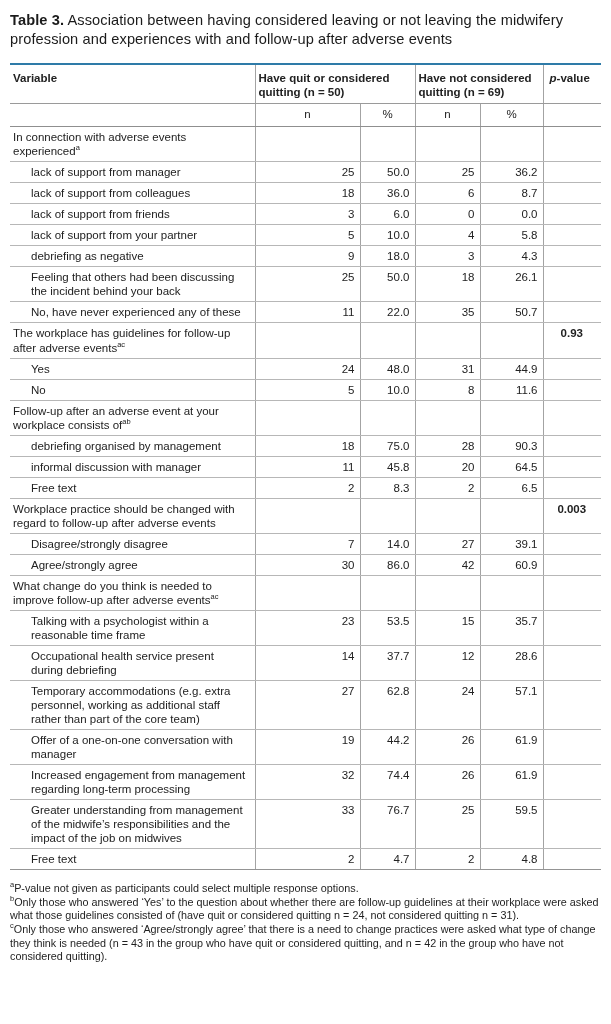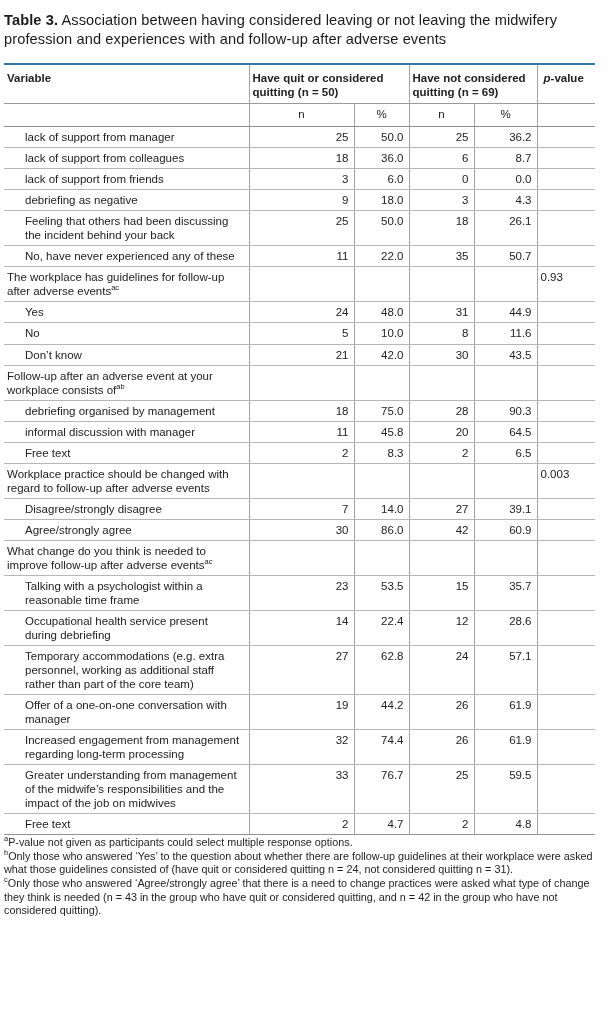--- a/index.html
+++ b/index.html
@@ -2,21 +2,21 @@
 <html style="--rule-top: #2e7ba8; --rule-bottom: #1d6db3;"><head>
 <meta charset="utf-8">
 <style>
   html, body { margin: 0; padding: 0; background: #ffffff; }
   body {
     width: 611px; min-height: 1024px;
     font-family: "Liberation Sans", "DejaVu Sans", sans-serif;
     color: #1c1c1c;
     box-sizing: border-box;
   }
-  .page { padding: 11px 10px 0 4px; }
+  .page { padding: 11px 10px 0 10px; }
 
   .title { font-size: 14.6px; line-height: 1.32; color: #1b1b1b; letter-spacing: 0.1px; }
   .title b { font-weight: 700; }
 
   table.assoc {
     width: 591px; margin-top: 13px;
     border-collapse: collapse; table-layout: fixed;
     border-top: 2.5px solid var(--rule-top, #2e7ba8);
   }
   th, td { vertical-align: top; font-size: 11.5px; color: #222; }
@@ -33,24 +33,24 @@
   thead tr.gh th { border-bottom: 1px solid #9a9a9a; }
   thead tr.sub th { border-bottom: 1px solid #8f8f8f; }
 
   .bl { border-left: 1px solid #a3a3a3; }
 
   tbody td { border-bottom: 1px solid #b7b7b7; padding: 3px 5px 3px 3px; line-height: 1.22; }
   tbody tr:last-child td { border-bottom: 1px solid #949494; }
   tbody td.lbl { padding-left: 3px; padding-right: 6px; }
   tbody tr.item td.lbl { padding-left: 21px; }
   tbody td.num { text-align: right; padding-right: 5px; }
-  tbody td.pv  { text-align: left; padding-right: 4px; }
+  tbody td.pv  { text-align: center; padding-right: 4px; font-weight: bold; }
   sup { font-size: 7.5px; line-height: 0; }
 
-  .footnotes { margin-top: 1px; width: 591px; }
+  .footnotes { margin-top: 12px; width: 591px; }
   .footnote { font-size: 10.8px; line-height: 1.27; color: #1e1e1e; }
   em.pit { font-style: italic; }
 </style>
 </head>
 <body>
 
 <div class="page">
 
   <div class="title">
     <b>Table 3.</b><span> Association between having considered leaving or not leaving the midwifery profession and experiences with and follow-up after adverse events</span>
@@ -75,20 +75,28 @@
       <tr class="sub">
         <th></th>
         <th class="bl">n</th>
         <th class="bl">%</th>
         <th class="bl">n</th>
         <th class="bl">%</th>
         <th class="bl"></th>
       </tr>
     </thead>
     <tbody id="rows">
+        <tr class="section">
+          <td class="lbl">In connection with adverse events experienced<sup>a</sup></td>
+          <td class="num bl"></td>
+          <td class="num bl"></td>
+          <td class="num bl"></td>
+          <td class="num bl"></td>
+          <td class="pv bl"></td>
+        </tr>
         <tr class="item">
           <td class="lbl">lack of support from manager</td>
           <td class="num bl">25</td>
           <td class="num bl">50.0</td>
           <td class="num bl">25</td>
           <td class="num bl">36.2</td>
           <td class="pv bl"></td>
         </tr>
         <tr class="item">
           <td class="lbl">lack of support from colleagues</td>
@@ -100,20 +108,28 @@
         </tr>
         <tr class="item">
           <td class="lbl">lack of support from friends</td>
           <td class="num bl">3</td>
           <td class="num bl">6.0</td>
           <td class="num bl">0</td>
           <td class="num bl">0.0</td>
           <td class="pv bl"></td>
         </tr>
         <tr class="item">
+          <td class="lbl">lack of support from your partner</td>
+          <td class="num bl">5</td>
+          <td class="num bl">10.0</td>
+          <td class="num bl">4</td>
+          <td class="num bl">5.8</td>
+          <td class="pv bl"></td>
+        </tr>
+        <tr class="item">
           <td class="lbl">debriefing as negative</td>
           <td class="num bl">9</td>
           <td class="num bl">18.0</td>
           <td class="num bl">3</td>
           <td class="num bl">4.3</td>
           <td class="pv bl"></td>
         </tr>
         <tr class="item">
           <td class="lbl">Feeling that others had been discussing the incident behind your back</td>
           <td class="num bl">25</td>
@@ -147,28 +163,20 @@
           <td class="pv bl"></td>
         </tr>
         <tr class="item">
           <td class="lbl">No</td>
           <td class="num bl">5</td>
           <td class="num bl">10.0</td>
           <td class="num bl">8</td>
           <td class="num bl">11.6</td>
           <td class="pv bl"></td>
         </tr>
-        <tr class="item">
-          <td class="lbl">Don’t know</td>
-          <td class="num bl">21</td>
-          <td class="num bl">42.0</td>
-          <td class="num bl">30</td>
-          <td class="num bl">43.5</td>
-          <td class="pv bl"></td>
-        </tr>
         <tr class="section">
           <td class="lbl">Follow-up after an adverse event at your workplace consists of<sup>ab</sup></td>
           <td class="num bl"></td>
           <td class="num bl"></td>
           <td class="num bl"></td>
           <td class="num bl"></td>
           <td class="pv bl"></td>
         </tr>
         <tr class="item">
           <td class="lbl">debriefing organised by management</td>
@@ -230,21 +238,21 @@
           <td class="lbl">Talking with a psychologist within a reasonable time frame</td>
           <td class="num bl">23</td>
           <td class="num bl">53.5</td>
           <td class="num bl">15</td>
           <td class="num bl">35.7</td>
           <td class="pv bl"></td>
         </tr>
         <tr class="item">
           <td class="lbl">Occupational health service present during debriefing</td>
           <td class="num bl">14</td>
-          <td class="num bl">22.4</td>
+          <td class="num bl">37.7</td>
           <td class="num bl">12</td>
           <td class="num bl">28.6</td>
           <td class="pv bl"></td>
         </tr>
         <tr class="item">
           <td class="lbl">Temporary accommodations (e.g. extra personnel, working as additional staff rather than part of the core team)</td>
           <td class="num bl">27</td>
           <td class="num bl">62.8</td>
           <td class="num bl">24</td>
           <td class="num bl">57.1</td>

